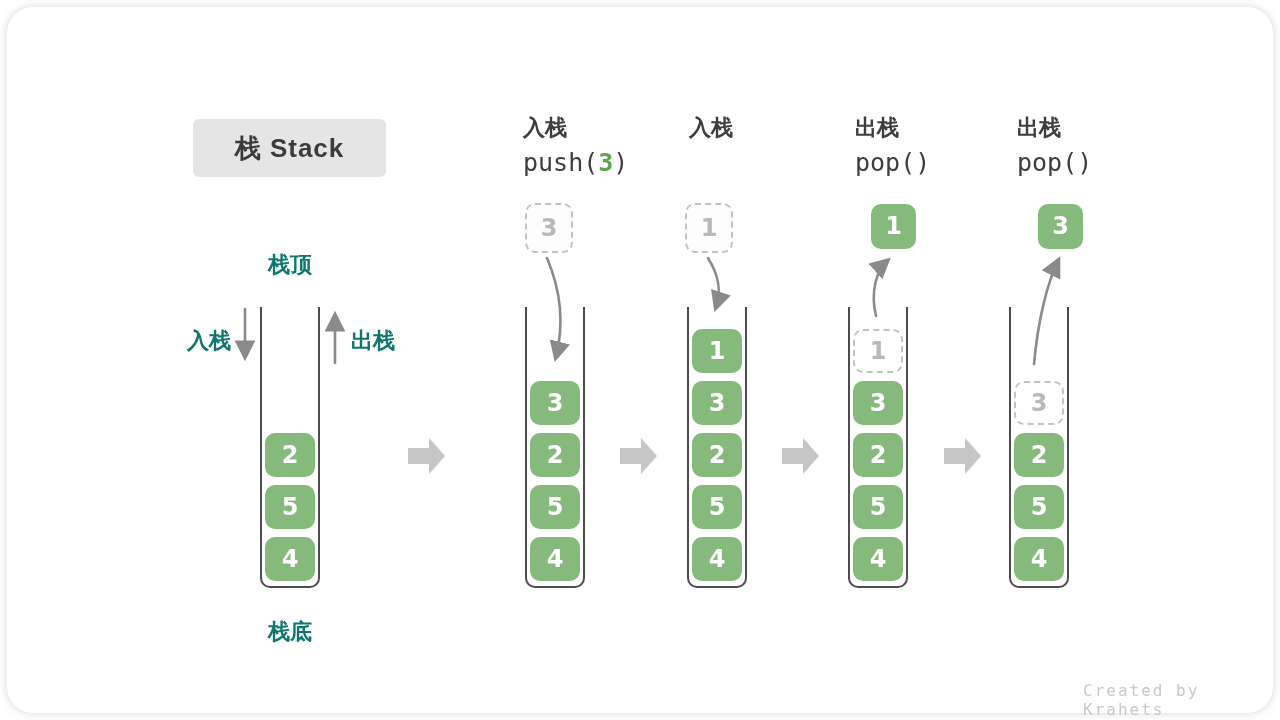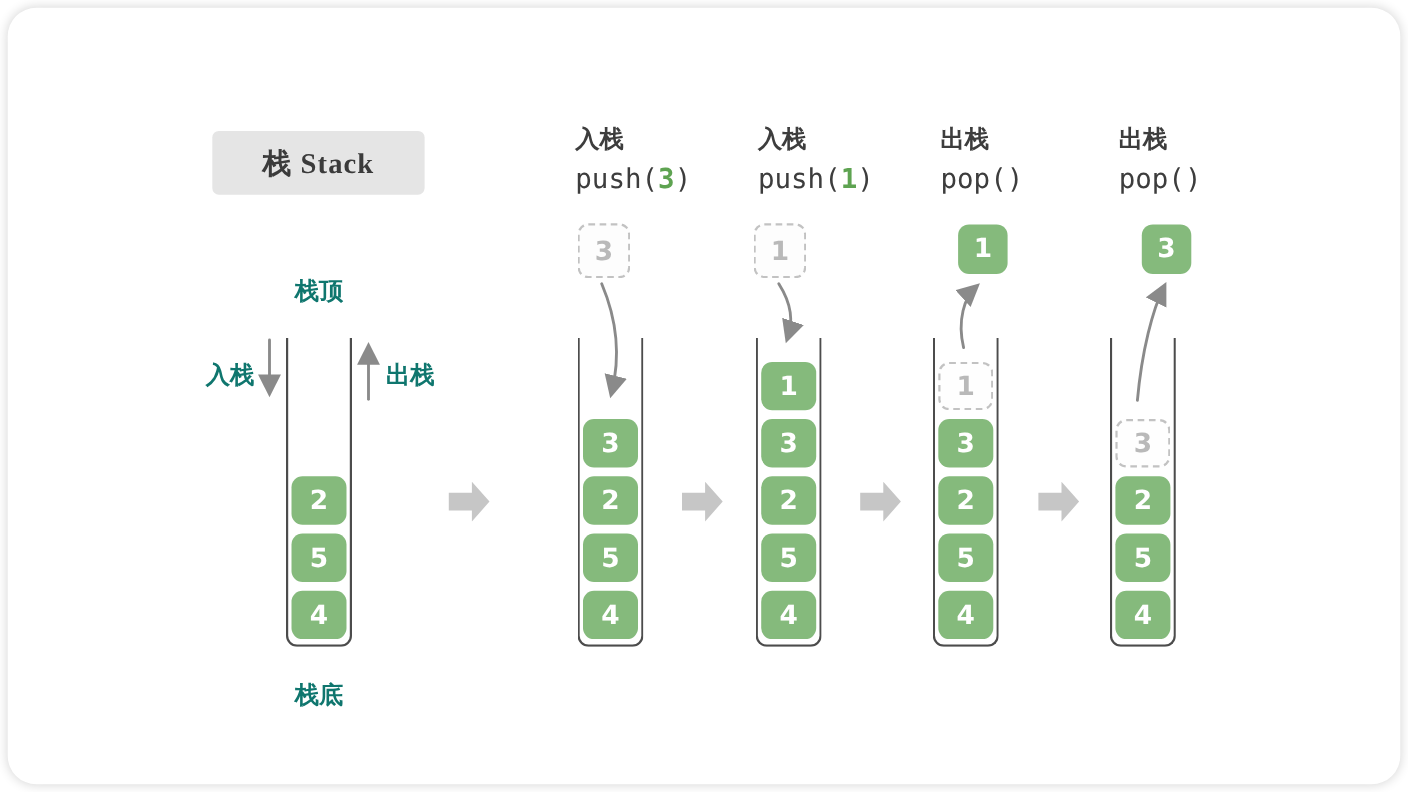--- a/index.html
+++ b/index.html
@@ -1,19 +1,19 @@
 <!DOCTYPE html>
 <html><head>
 <meta charset="utf-8">
 <style>
   html,body{margin:0;padding:0;background:#ffffff;}
   .canvas{position:relative;width:1280px;height:720px;font-family:"DejaVu Sans","Liberation Sans",sans-serif;overflow:hidden;}
   .card{position:absolute;left:7px;top:7px;right:7px;bottom:7px;background:#ffffff;border-radius:26px;box-shadow:0 0 10px rgba(0,0,0,0.16);}
   .title-box{position:absolute;left:186px;top:112px;width:193px;height:58px;background:#e5e5e5;border-radius:6px;display:flex;align-items:center;justify-content:center;}
-  .title-box span{font-family:Liberation Serif, serif;font-size:26px;font-weight:bold;color:#3b3b3b;letter-spacing:1px;}
+  .title-box span{font-family:Liberation Sans, sans-serif;font-size:26px;font-weight:bold;color:#3b3b3b;letter-spacing:1px;}
   .op-header{position:absolute;width:170px;}
   .op-cn{display:block;font-size:22px;font-weight:600;color:#3d3d3d;line-height:26px;}
   .op-code{display:block;margin-top:8px;font-family:"DejaVu Sans Mono","DejaVu Sans",monospace;font-size:25px;color:#3d3d3d;line-height:28px;}
   .op-code .arg{color:#5ea351;font-weight:bold;}
   .lbl{position:absolute;font-size:22px;font-weight:600;color:#0f766e;}
   .lbl.center{width:100px;text-align:center;}
   .container{position:absolute;top:300px;width:60px;height:281px;border-left:2px solid #4c4c4c;border-right:2px solid #4c4c4c;border-bottom:2px solid #4c4c4c;border-radius:0 0 10px 10px;background:#ffffff;box-sizing:border-box;}
   .blk{position:absolute;width:50px;height:44px;border-radius:10px;background:#85ba7c;color:#ffffff;font-size:24px;font-weight:bold;text-align:center;line-height:44px;}
   .blk.dashed{background:#fefefe;border:2px dashed #c2c2c2;color:#b9b9b9;width:46px;height:40px;line-height:40px;font-weight:bold;}
   .float-dashed{position:absolute;width:44px;height:46px;border:2px dashed #c2c2c2;border-radius:10px;background:#fdfdfd;color:#b9b9b9;font-size:24px;font-weight:bold;text-align:center;line-height:46px;}
@@ -30,21 +30,20 @@
     <div class="title-box">
       <span>栈 Stack</span>
     </div>
 
     <div class="op-header" style="left:516px;top:108px;">
       <span class="op-cn">入栈</span>
       <span class="op-code"><span>push(</span><span class="arg">3</span><span>)</span></span>
     </div>
     <div class="op-header" style="left:682px;top:108px;">
       <span class="op-cn">入栈</span>
-      <span class="op-code"><span>push(</span><span class="arg">1</span><span>)</span></span>
     </div>
     <div class="op-header" style="left:848px;top:108px;">
       <span class="op-cn">出栈</span>
       <span class="op-code"><span>pop()</span><span class="arg"></span><span></span></span>
     </div>
     <div class="op-header" style="left:1010px;top:108px;">
       <span class="op-cn">出栈</span>
       <span class="op-code"><span>pop()</span><span class="arg"></span><span></span></span>
     </div>
 
@@ -104,15 +103,16 @@
         <path d="M1027 357 C1031 312 1041 274 1051 254" marker-end="url(#ah)"></path>
       </g>
       <g fill="#c6c6c6">
         <polygon points="401,441 422,441 422,431 438,449 422,467 422,457 401,457"></polygon>
         <polygon points="613,441 634,441 634,431 650,449 634,467 634,457 613,457"></polygon>
         <polygon points="775,441 796,441 796,431 812,449 796,467 796,457 775,457"></polygon>
         <polygon points="937,441 958,441 958,431 974,449 958,467 958,457 937,457"></polygon>
       </g>
     </svg>
 
+    <div class="watermark">Created by Krahets</div>
 
   </div>
 </div>
 
 </body></html>

